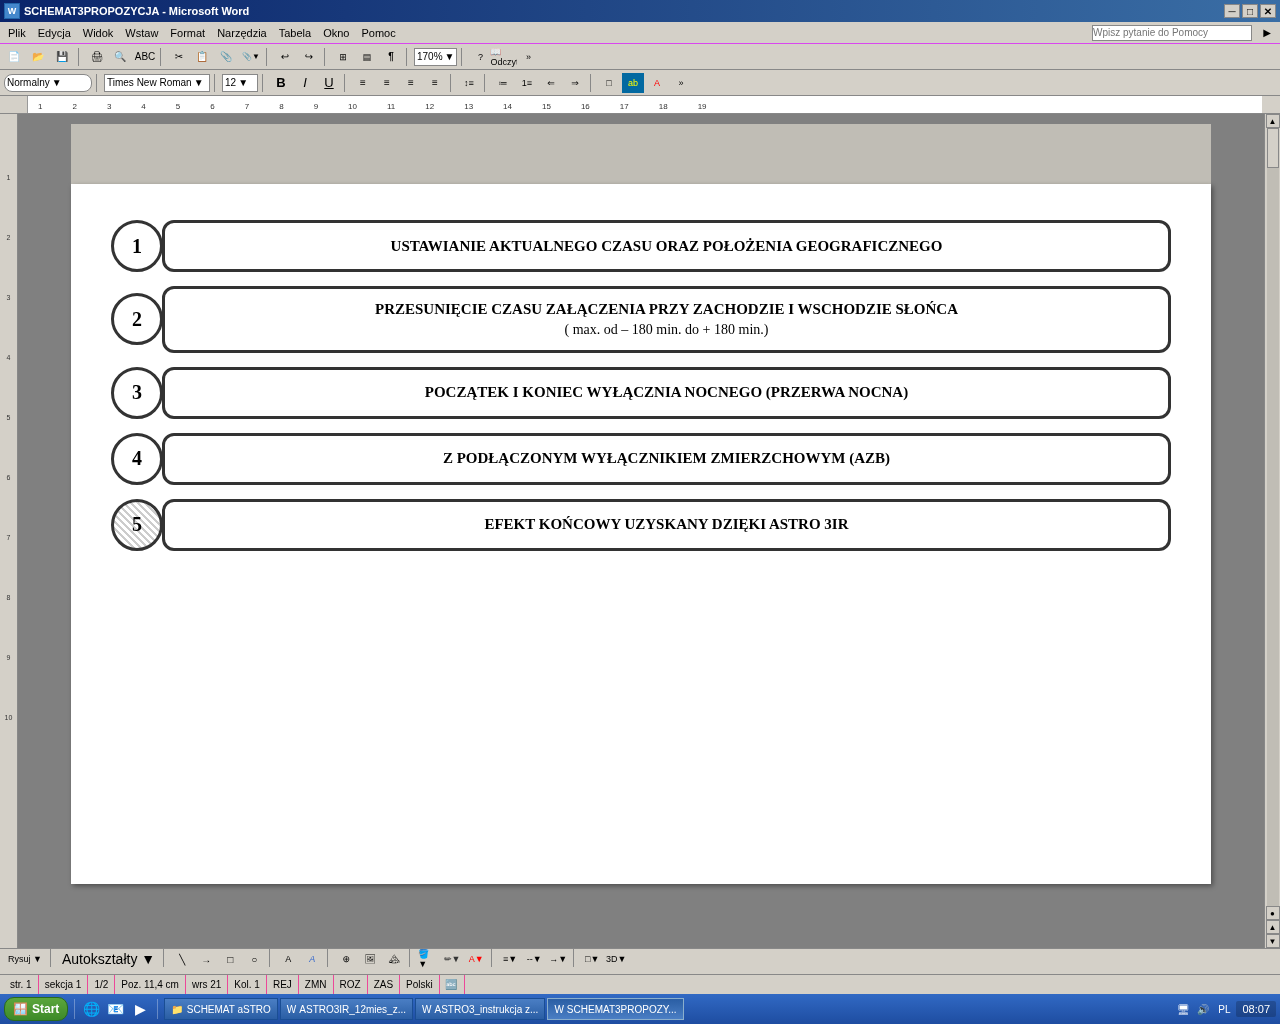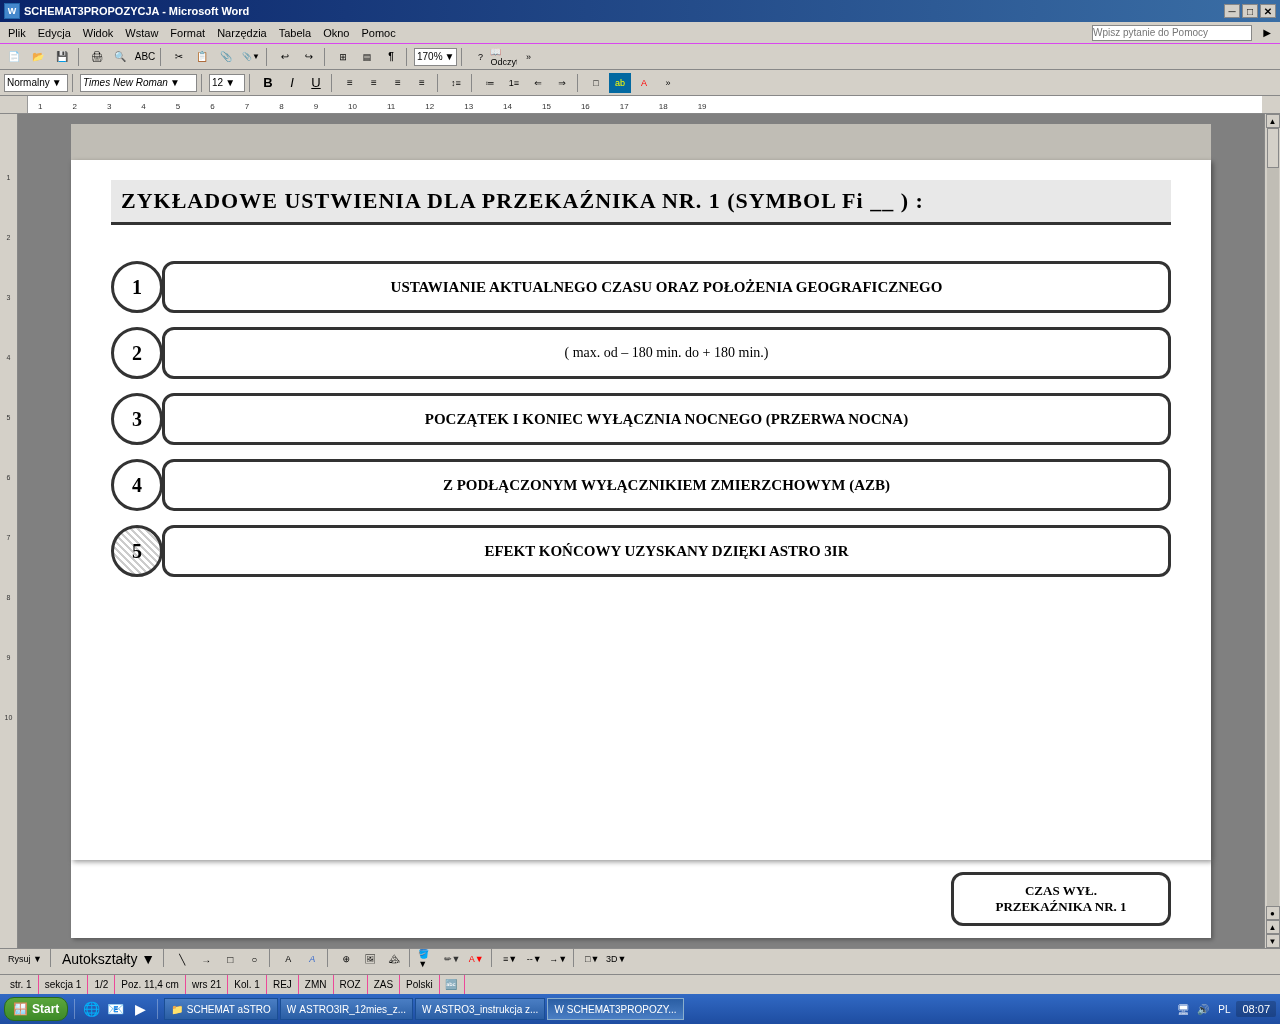--- a/index.html
+++ b/index.html
@@ -348,26 +348,26 @@
     <span>170%</span>
     <span style="margin-left:2px;">▼</span>
   </div>
   <div class="toolbar-sep"></div>
   <div class="toolbar-btn" style="font-size:9px;">?</div>
   <div class="toolbar-btn" style="font-size:9px;">📖Odczyt</div>
   <div class="toolbar-btn" style="font-size:9px;">»</div>
 </div>
 
 <div class="formatting-bar">
-  <div class="toolbar-combo" style="width:64px;">
+  <div class="toolbar-combo" style="width:88px;border-radius:8px;">
     <span>Normalny</span>
     <span style="margin-left:2px;">▼</span>
   </div>
   <div class="toolbar-sep"></div>
-  <div class="toolbar-combo" style="width:117px;font-style:italic;">
+  <div class="toolbar-combo" style="width:106px;">
     <span>Times New Roman</span>
     <span style="margin-left:2px;">▼</span>
   </div>
   <div class="toolbar-sep"></div>
   <div class="toolbar-combo" style="width:36px;">
     <span>12</span>
     <span style="margin-left:2px;">▼</span>
   </div>
   <div class="toolbar-sep"></div>
   <div class="toolbar-btn" style="font-weight:bold;font-size:13px;">B</div>
@@ -434,38 +434,38 @@
     <div style="position:absolute;top:540px;left:0;right:0;font-size:7px;font-family:Arial;color:#333;text-align:center;">9</div>
     <div style="position:absolute;top:600px;left:0;right:0;font-size:7px;font-family:Arial;color:#333;text-align:center;">10</div>
   </div>
 
   <div class="page-canvas">
 
     <div class="page-top-gray"></div>
 
     <div class="page">
 
-      <div class="doc-heading">ZYKŁADOWE  USTWIENIA  DLA  PRZEKAŹNIKA  NR. 1   (SYMBOL  Fi __ ) :</div>
 
       <div style="height:16px;"></div>
 
       <div class="item-row">
         <div class="item-circle">
           <span>1</span>
         </div>
         <div class="item-box">
           <span>USTAWIANIE AKTUALNEGO CZASU ORAZ POŁOŻENIA GEOGRAFICZNEGO</span>
         </div>
       </div>
 
       <div class="item-row">
         <div class="item-circle">
           <span>2</span>
         </div>
         <div class="item-box">
+          <span>PRZESUNIĘCIE CZASU ZAŁĄCZENIA PRZY ZACHODZIE I WSCHODZIE SŁOŃCA</span>
           <span style="font-size:14px;font-weight:normal;">( max. od – 180 min. do + 180 min.)</span>
         </div>
       </div>
 
       <div class="item-row">
         <div class="item-circle">
           <span>3</span>
         </div>
         <div class="item-box">
           <span>POCZĄTEK I KONIEC WYŁĄCZNIA NOCNEGO     (PRZERWA NOCNA)</span>
@@ -485,26 +485,20 @@
         <div class="item-circle hatched">
           <span>5</span>
         </div>
         <div class="item-box">
           <span>EFEKT KOŃCOWY UZYSKANY DZIĘKI ASTRO 3IR</span>
         </div>
       </div>
 
     </div>
 
-    <div style="width:1140px;background:white;padding:12px 40px;display:flex;justify-content:flex-end;box-shadow:2px 2px 4px rgba(0,0,0,0.3);">
-      <div style="border:3px solid #333;border-radius:12px;padding:8px 16px;font-family:'Times New Roman',serif;font-weight:bold;font-size:13px;text-align:center;width:220px;">
-        <div>CZAS WYŁ.</div>
-        <div>PRZEKAŹNIKA NR. 1</div>
-      </div>
-    </div>
 
   </div>
 
   <div class="scroll-right">
     <div class="scroll-btn">▲</div>
     <div class="scroll-track">
       <div class="scroll-thumb"></div>
     </div>
     <div class="scroll-btn" style="font-size:8px;">●</div>
     <div class="scroll-btn">▲</div>

